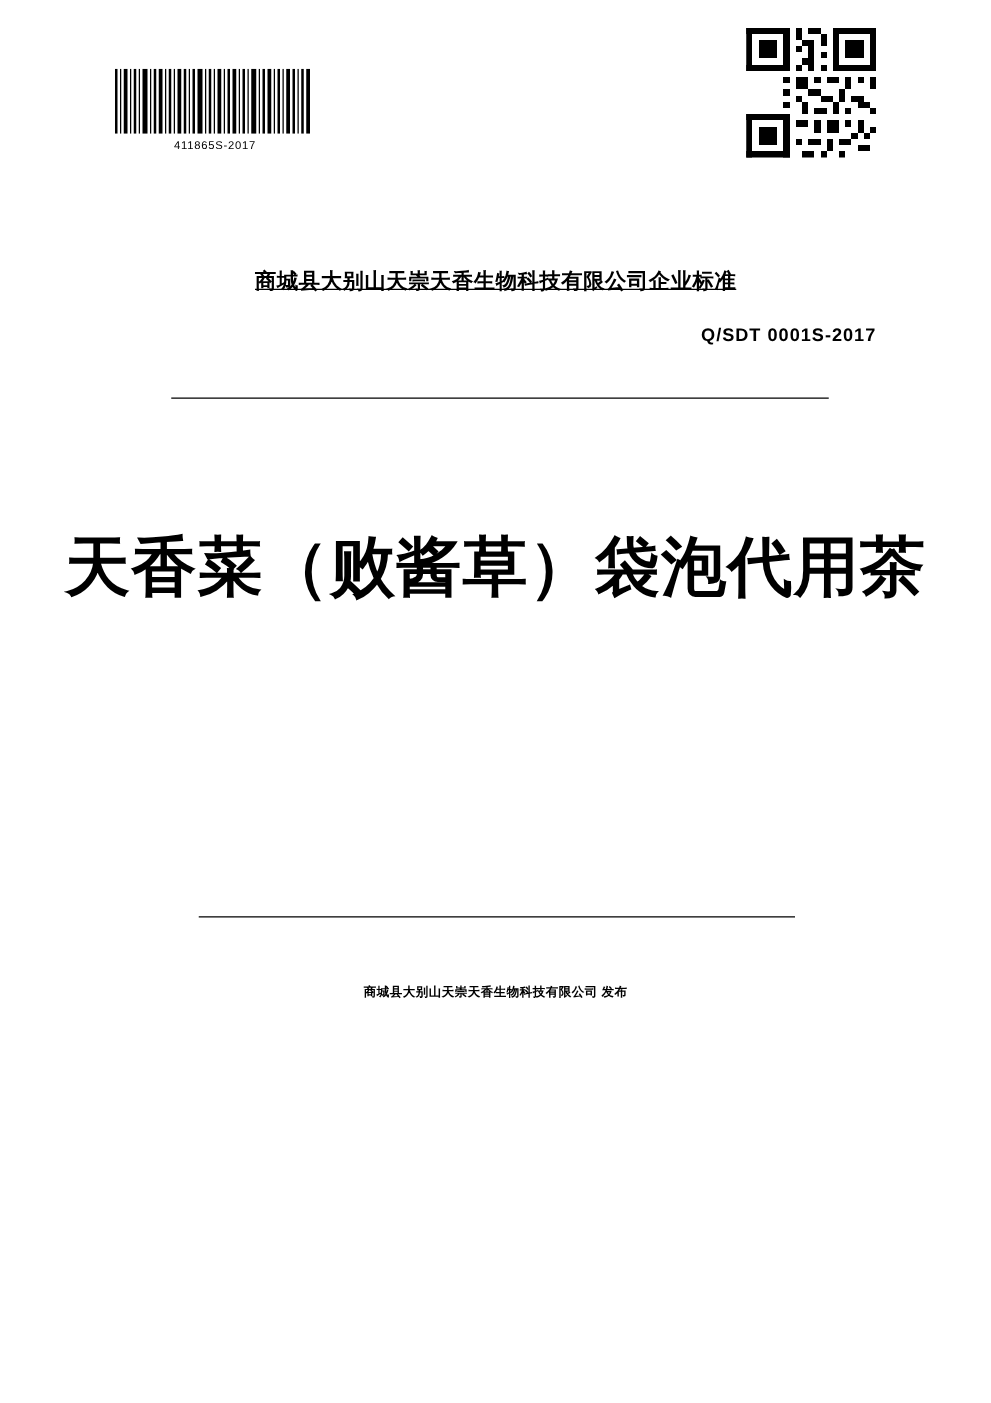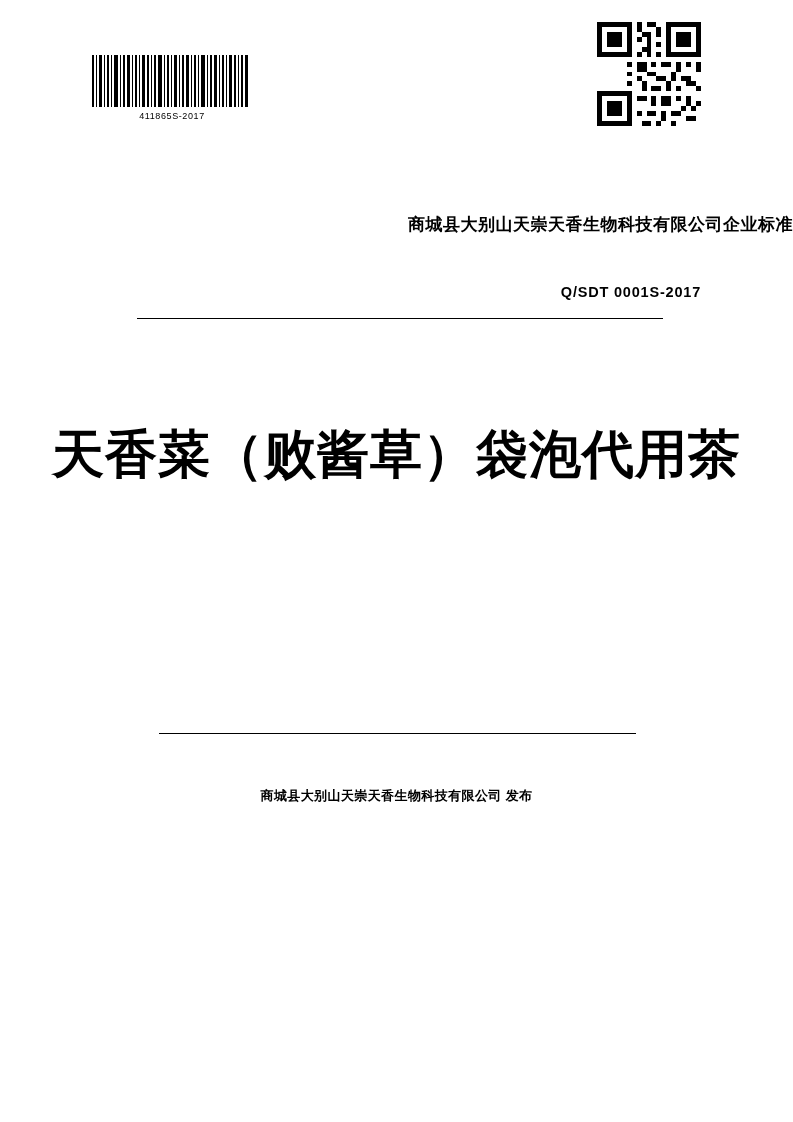--- a/index.html
+++ b/index.html
@@ -53,33 +53,33 @@
     height: 104px;
   }
   .qr-block svg { display: block; }
 
   
   .company-standard {
     position: absolute;
     top: 213px;
     left: 0;
     right: 0;
-    text-align: right;
+    text-align: center;
     font-size: 17px;
     font-weight: bold;
     letter-spacing: 0.5px;
+    text-decoration: underline;
   }
   .std-code {
     position: absolute;
     top: 261px;
     right: 92px;
     font-size: 14.5px;
     letter-spacing: 0.8px;
     font-weight: bold;
-    margin-top: 23px;
   }
 
   .rule {
     position: absolute;
     border: 0;
     border-top: 1.3px solid #000;
     margin: 0;
   }
   .rule-top {
     left: 137px;
@@ -128,21 +128,21 @@
     letter-spacing: 0.4px;
   }
 
   
   .publisher {
     position: absolute;
     top: 787px;
     left: 0;
     right: 0;
     text-align: center;
-    font-size: 13px;
+    font-size: 10px;
     font-weight: bold;
     letter-spacing: 0.4px;
   }
 </style>
 </head>
 <body>
 
 <div class="page">
 
   <div class="barcode-block">

